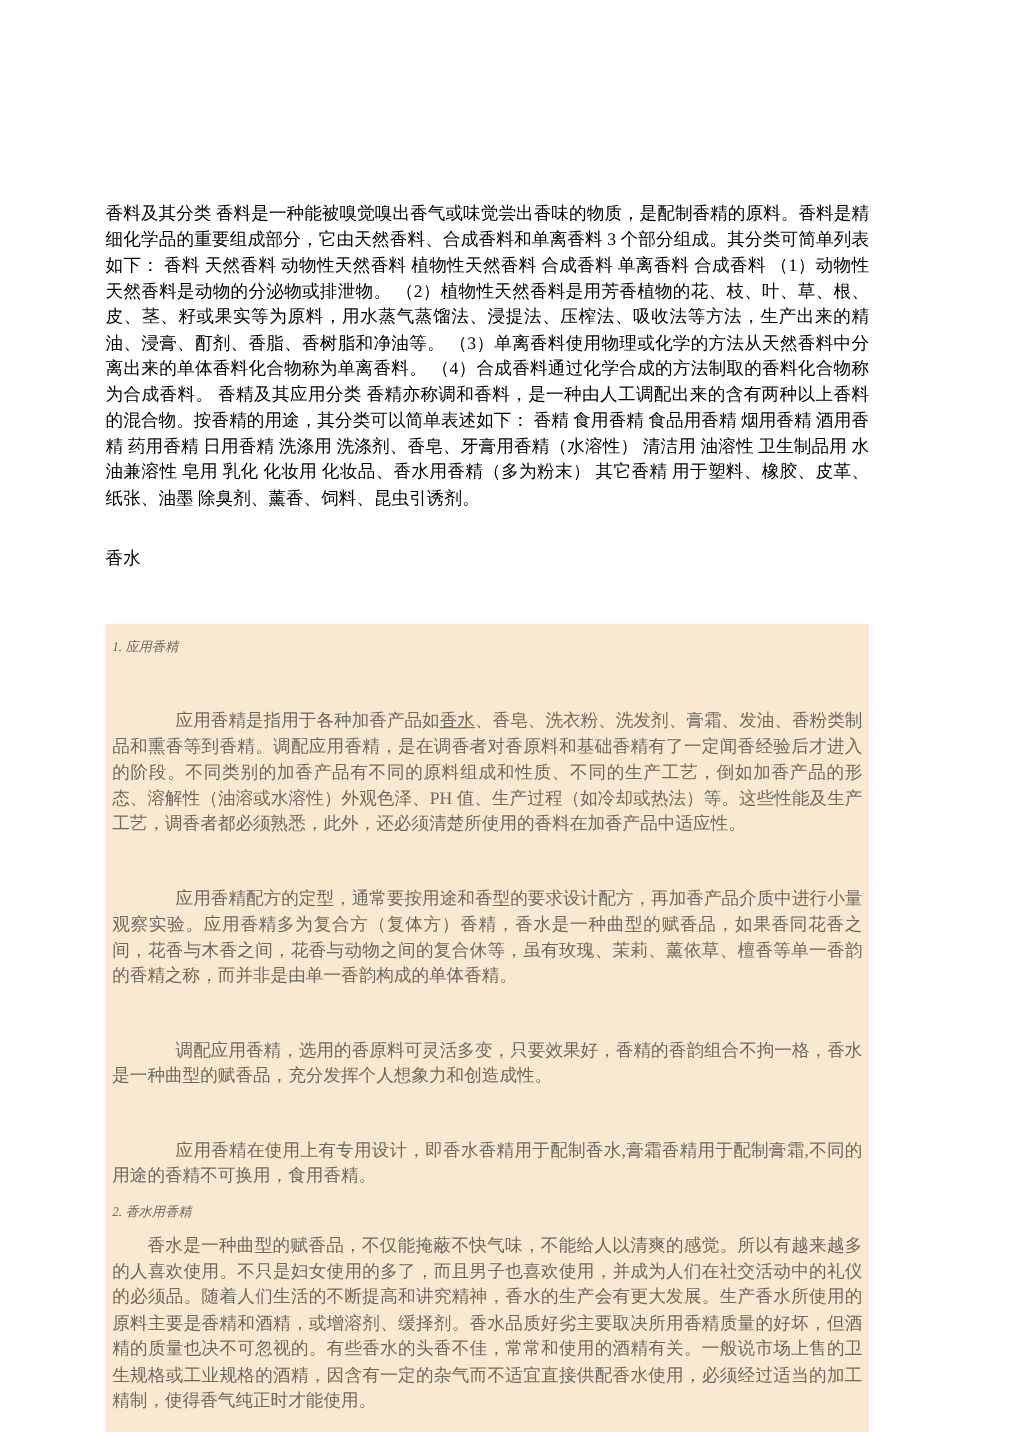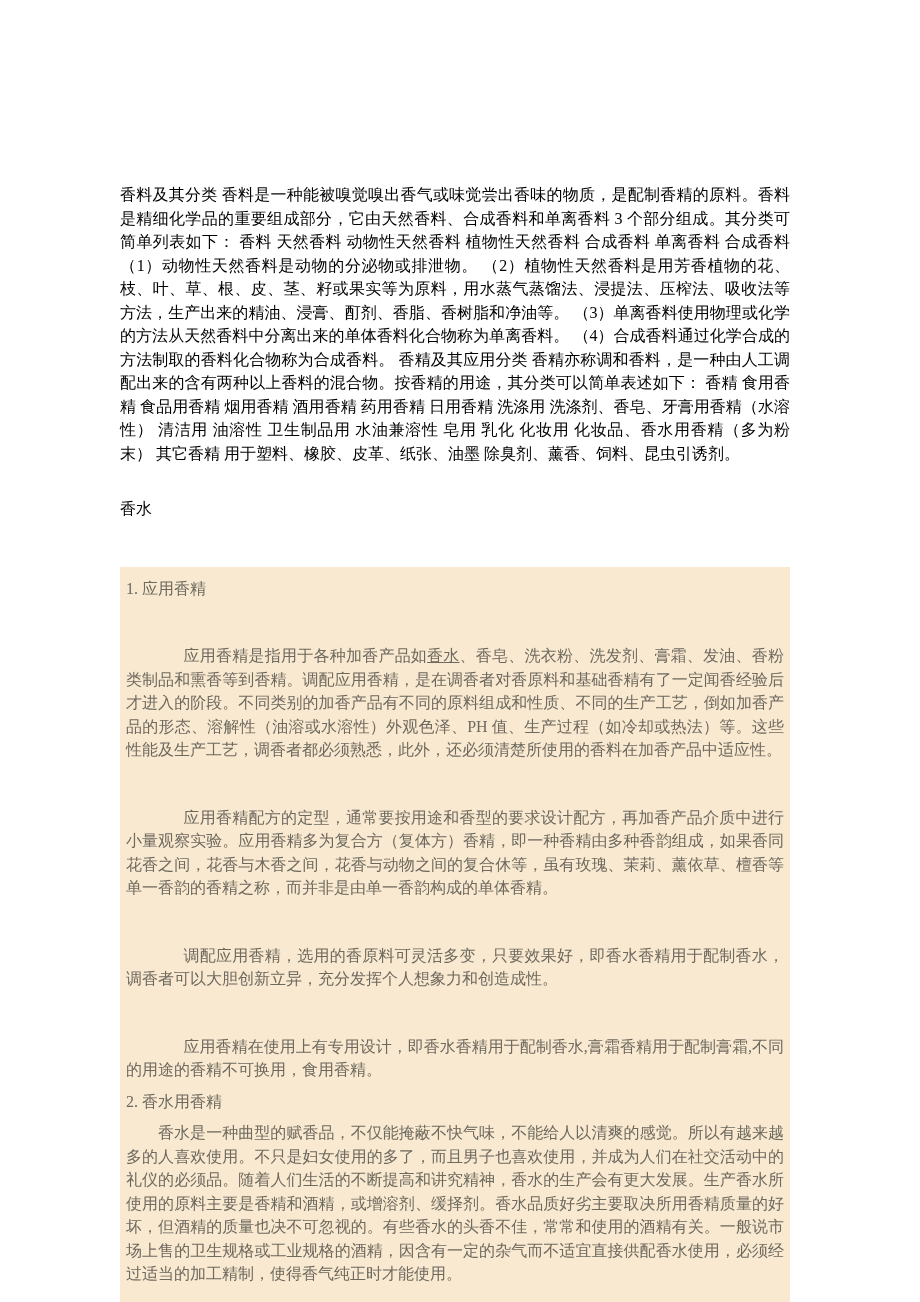--- a/index.html
+++ b/index.html
@@ -5,21 +5,21 @@
   * { margin: 0; padding: 0; box-sizing: border-box; }
   html, body { width: 920px; height: 1302px; }
   body {
     background: #ffffff;
     font-family: "Liberation Serif", "DejaVu Serif", serif;
     overflow: hidden;
   }
   .page {
     width: 920px;
     height: 1236px;
-    padding: 183px 130px 0 120px;
+    padding: 183px 130px 0 96px;
   }
   .intro {
     font-size: 16px;
     line-height: 23.5px;
     text-align: justify;
     color: #000000;
   }
   .perfume-title {
     font-size: 16px;
     line-height: 23.5px;
@@ -28,24 +28,25 @@
   }
   .panel {
     margin-top: 46px;
     background: var(--panel-bg, #f9e9d0);
     color: var(--panel-text, #6e695e);
     padding: 10px 6px 14px 6px;
     font-size: 16px;
     line-height: 23.5px;
   }
   .panel-heading {
-    font-size: 16px;
+    font-size: 12px;
     font-weight: normal;
     line-height: 23.5px;
     margin-bottom: 4px;
+    font-style: italic;
   }
   .panel-heading.section2 {
     margin-top: 8px;
     margin-bottom: 8px;
   }
   .panel-para {
     text-align: justify;
     margin-bottom: 2px;
   }
   .indent-lg { text-indent: 3.6em; margin-top: 44px; }
@@ -60,23 +61,23 @@
   <p class="intro">香料及其分类 香料是一种能被嗅觉嗅出香气或味觉尝出香味的物质，是配制香精的原料。香料是精细化学品的重要组成部分，它由天然香料、合成香料和单离香料 3 个部分组成。其分类可简单列表如下：  香料 天然香料 动物性天然香料 植物性天然香料 合成香料 单离香料 合成香料 （1）动物性天然香料是动物的分泌物或排泄物。 （2）植物性天然香料是用芳香植物的花、枝、叶、草、根、皮、茎、籽或果实等为原料，用水蒸气蒸馏法、浸提法、压榨法、吸收法等方法，生产出来的精油、浸膏、酊剂、香脂、香树脂和净油等。 （3）单离香料使用物理或化学的方法从天然香料中分离出来的单体香料化合物称为单离香料。 （4）合成香料通过化学合成的方法制取的香料化合物称为合成香料。  香精及其应用分类 香精亦称调和香料，是一种由人工调配出来的含有两种以上香料的混合物。按香精的用途，其分类可以简单表述如下：  香精 食用香精 食品用香精 烟用香精 酒用香精 药用香精 日用香精 洗涤用 洗涤剂、香皂、牙膏用香精（水溶性）  清洁用 油溶性 卫生制品用 水油兼溶性 皂用 乳化 化妆用 化妆品、香水用香精（多为粉末）  其它香精 用于塑料、橡胶、皮革、纸张、油墨 除臭剂、薰香、饲料、昆虫引诱剂。</p>
 
   <p class="perfume-title">香水</p>
 
   <div class="panel">
 
     <h3 class="panel-heading">1. 应用香精</h3>
 
     <p class="panel-para indent-lg"><span>应用香精是指用于各种加香产品如</span><span class="underlined">香水</span><span>、香皂、洗衣粉、洗发剂、膏霜、发油、香粉类制品和熏香等到香精。调配应用香精，是在调香者对香原料和基础香精有了一定闻香经验后才进入的阶段。不同类别的加香产品有不同的原料组成和性质、不同的生产工艺，倒如加香产品的形态、溶解性（油溶或水溶性）外观色泽、PH 值、生产过程（如冷却或热法）等。这些性能及生产工艺，调香者都必须熟悉，此外，还必须清楚所使用的香料在加香产品中适应性。</span></p>
 
-    <p class="panel-para indent-lg">应用香精配方的定型，通常要按用途和香型的要求设计配方，再加香产品介质中进行小量观察实验。应用香精多为复合方（复体方）香精，即一种香精由多种香韵组成，如果香同花香之间，花香与木香之间，花香与动物之间的复合休等，虽有玫瑰、茉莉、薰依草、檀香等单一香韵的香精之称，而并非是由单一香韵构成的单体香精。</p>
+    <p class="panel-para indent-lg">应用香精配方的定型，通常要按用途和香型的要求设计配方，再加香产品介质中进行小量观察实验。应用香精多为复合方（复体方）香精，香水是一种曲型的赋香品，如果香同花香之间，花香与木香之间，花香与动物之间的复合休等，虽有玫瑰、茉莉、薰依草、檀香等单一香韵的香精之称，而并非是由单一香韵构成的单体香精。</p>
 
-    <p class="panel-para indent-lg">调配应用香精，选用的香原料可灵活多变，只要效果好，即香水香精用于配制香水，调香者可以大胆创新立异，充分发挥个人想象力和创造成性。</p>
+    <p class="panel-para indent-lg">调配应用香精，选用的香原料可灵活多变，只要效果好，香精的香韵组合不拘一格，香水是一种曲型的赋香品，充分发挥个人想象力和创造成性。</p>
 
     <p class="panel-para indent-lg">应用香精在使用上有专用设计，即香水香精用于配制香水,膏霜香精用于配制膏霜,不同的用途的香精不可换用，食用香精。</p>
 
     <h3 class="panel-heading section2">2. 香水用香精</h3>
 
     <p class="panel-para indent-sm">香水是一种曲型的赋香品，不仅能掩蔽不快气味，不能给人以清爽的感觉。所以有越来越多的人喜欢使用。不只是妇女使用的多了，而且男子也喜欢使用，并成为人们在社交活动中的礼仪的必须品。随着人们生活的不断提高和讲究精神，香水的生产会有更大发展。生产香水所使用的原料主要是香精和酒精，或增溶剂、缓择剂。香水品质好劣主要取决所用香精质量的好坏，但酒精的质量也决不可忽视的。有些香水的头香不佳，常常和使用的酒精有关。一般说市场上售的卫生规格或工业规格的酒精，因含有一定的杂气而不适宜直接供配香水使用，必须经过适当的加工精制，使得香气纯正时才能使用。</p>
 
   </div>
 
 </div>

